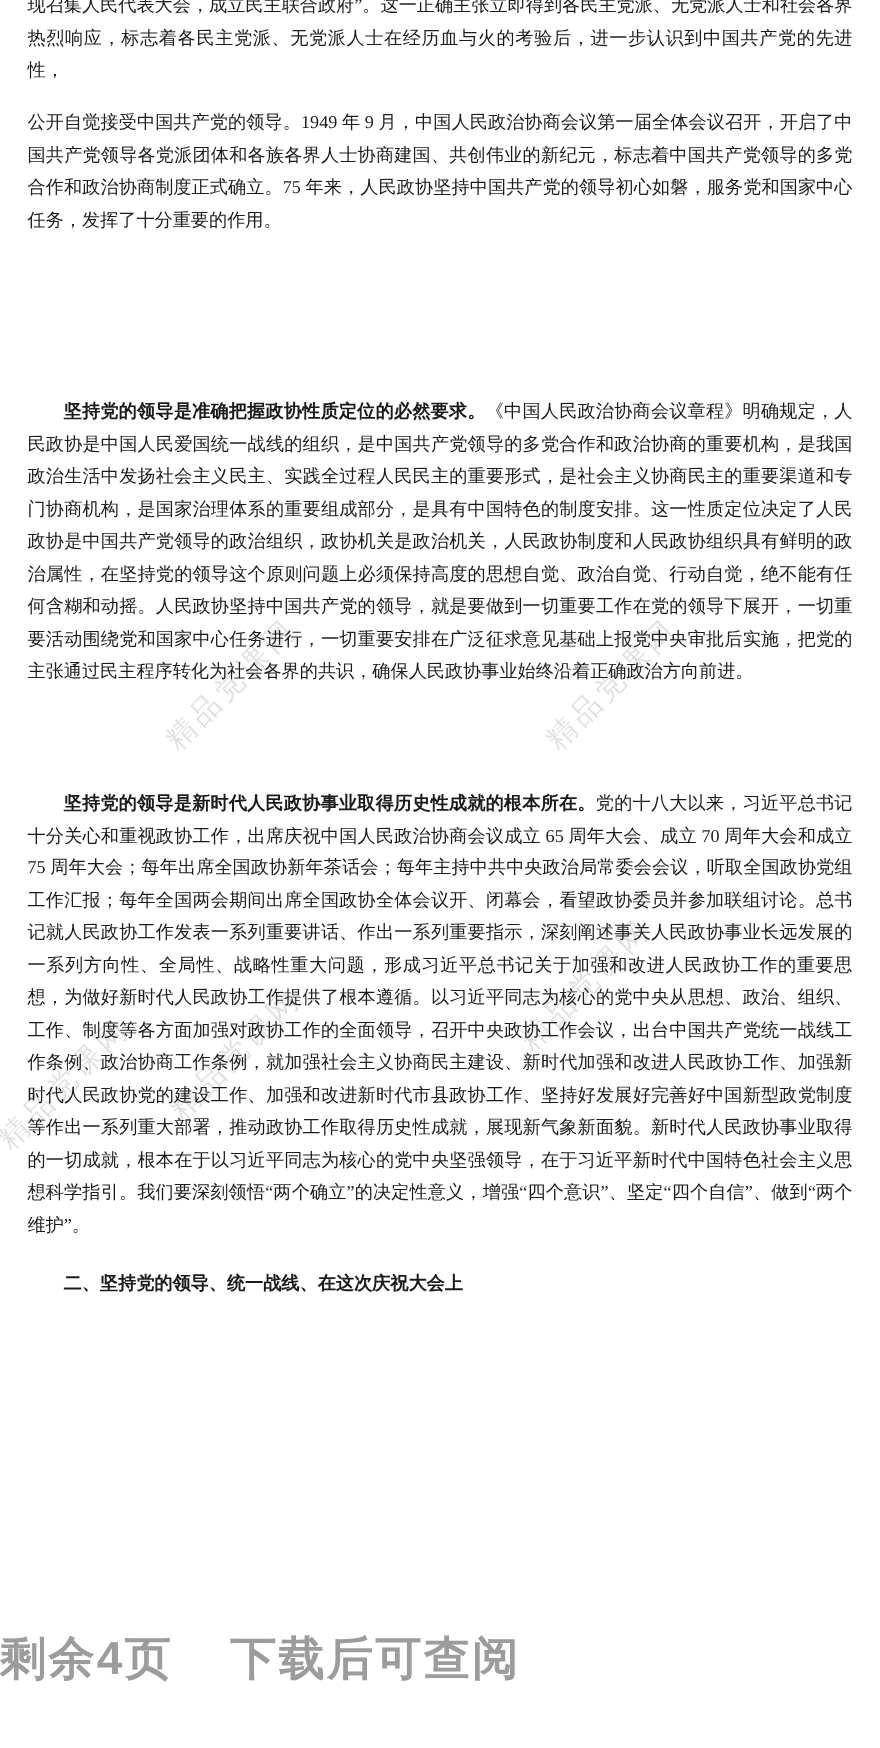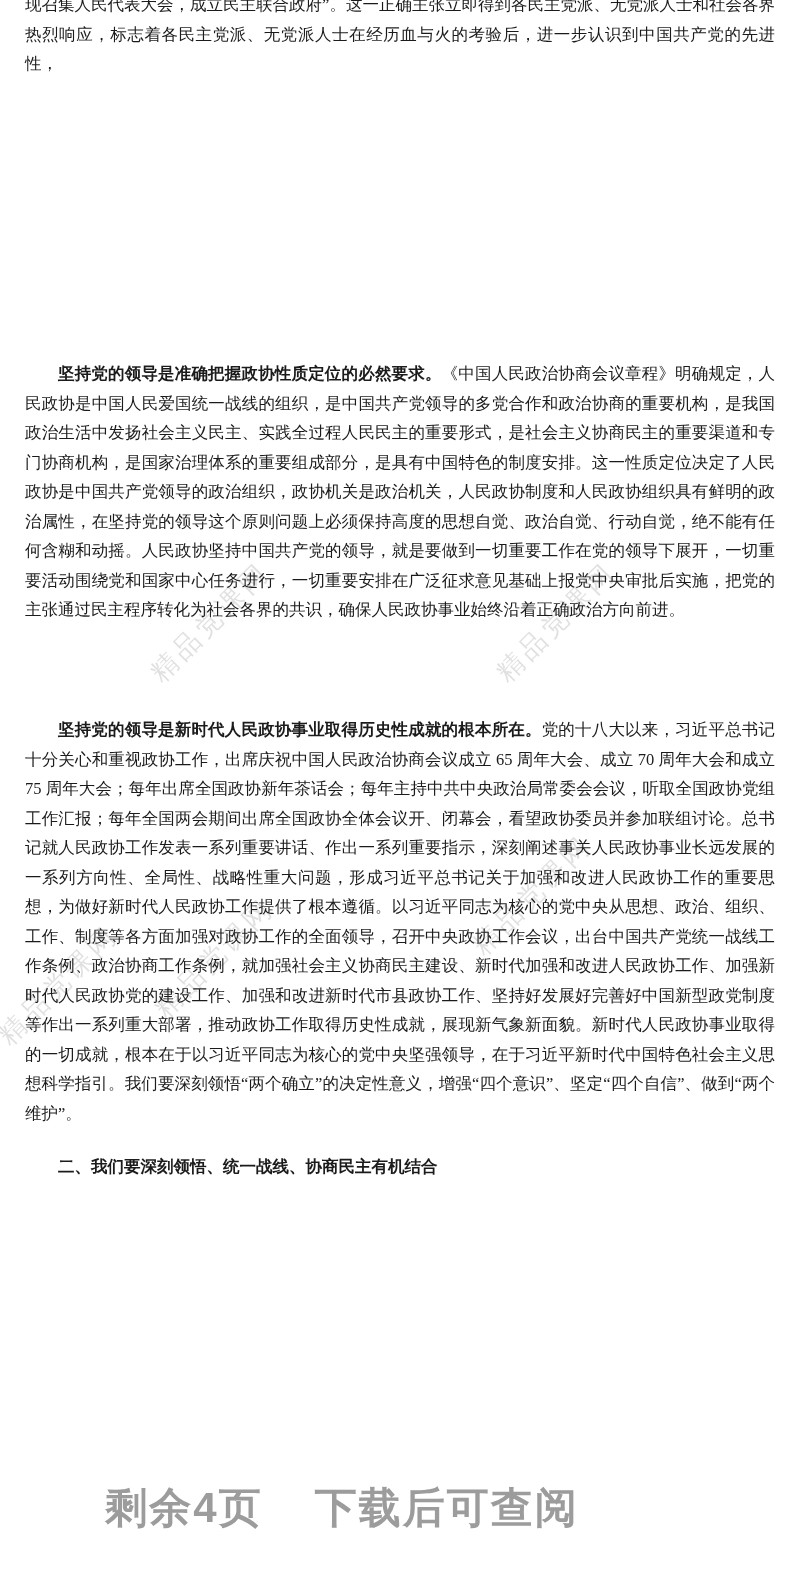--- a/index.html
+++ b/index.html
@@ -41,21 +41,20 @@
     left:25px;width:750px;
     font-size:16.5px;
     line-height:29.5px;
     font-weight:bold;
     color:#1b1b1b;
     text-indent:2em;
   }
   .preview-footer{
     position:absolute;
     left:0;top:1480px;width:684px;
-    text-align:center;
     font-family:"Liberation Sans","DejaVu Sans",sans-serif;
     font-weight:700;
     font-size:42px;
     color:#9c9c9c;
     letter-spacing:2px;
     white-space:nowrap;
   }
   .preview-footer .gap{display:inline-block;width:52px;}
 </style>
 </head>
@@ -70,30 +69,33 @@
     <span class="wm" style="left:214px;top:958px">精品党课网</span>
     <span class="wm" style="left:58px;top:985px">精品党课网</span>
   </div>
 
   <div class="content">
 
     <div class="para" style="top:-10px">
       <span>现召集人民代表大会，成立民主联合政府”。这一正确主张立即得到各民主党派、无党派人士和社会各界热烈响应，标志着各民主党派、无党派人士在经历血与火的考验后，进一步认识到中国共产党的先进性，</span>
     </div>
 
+    <div class="para" style="top:96px">
+      <span>公开自觉接受中国共产党的领导。1949 年 9 月，中国人民政治协商会议第一届全体会议召开，开启了中国共产党领导各党派团体和各族各界人士协商建国、共创伟业的新纪元，标志着中国共产党领导的多党合作和政治协商制度正式确立。75 年来，人民政协坚持中国共产党的领导初心如磐，服务党和国家中心任务，发挥了十分重要的作用。</span>
+    </div>
 
     <div class="para indent" style="top:311px">
       <b>坚持党的领导是准确把握政协性质定位的必然要求。</b><span>《中国人民政治协商会议章程》明确规定，人民政协是中国人民爱国统一战线的组织，是中国共产党领导的多党合作和政治协商的重要机构，是我国政治生活中发扬社会主义民主、实践全过程人民民主的重要形式，是社会主义协商民主的重要渠道和专门协商机构，是国家治理体系的重要组成部分，是具有中国特色的制度安排。这一性质定位决定了人民政协是中国共产党领导的政治组织，政协机关是政治机关，人民政协制度和人民政协组织具有鲜明的政治属性，在坚持党的领导这个原则问题上必须保持高度的思想自觉、政治自觉、行动自觉，绝不能有任何含糊和动摇。人民政协坚持中国共产党的领导，就是要做到一切重要工作在党的领导下展开，一切重要活动围绕党和国家中心任务进行，一切重要安排在广泛征求意见基础上报党中央审批后实施，把党的主张通过民主程序转化为社会各界的共识，确保人民政协事业始终沿着正确政治方向前进。</span>
     </div>
 
     <div class="para indent" style="top:667px">
       <b>坚持党的领导是新时代人民政协事业取得历史性成就的根本所在。</b><span>党的十八大以来，习近平总书记十分关心和重视政协工作，出席庆祝中国人民政治协商会议成立 65 周年大会、成立 70 周年大会和成立 75 周年大会；每年出席全国政协新年茶话会；每年主持中共中央政治局常委会会议，听取全国政协党组工作汇报；每年全国两会期间出席全国政协全体会议开、闭幕会，看望政协委员并参加联组讨论。总书记就人民政协工作发表一系列重要讲话、作出一系列重要指示，深刻阐述事关人民政协事业长远发展的一系列方向性、全局性、战略性重大问题，形成习近平总书记关于加强和改进人民政协工作的重要思想，为做好新时代人民政协工作提供了根本遵循。以习近平同志为核心的党中央从思想、政治、组织、工作、制度等各方面加强对政协工作的全面领导，召开中央政协工作会议，出台中国共产党统一战线工作条例、政治协商工作条例，就加强社会主义协商民主建设、新时代加强和改进人民政协工作、加强新时代人民政协党的建设工作、加强和改进新时代市县政协工作、坚持好发展好完善好中国新型政党制度等作出一系列重大部署，推动政协工作取得历史性成就，展现新气象新面貌。新时代人民政协事业取得的一切成就，根本在于以习近平同志为核心的党中央坚强领导，在于习近平新时代中国特色社会主义思想科学指引。我们要深刻领悟“两个确立”的决定性意义，增强“四个意识”、坚定“四个自信”、做到“两个维护”。</span>
     </div>
 
-    <div class="doc-heading" style="top:1152px">二、我们要深刻领悟、统一战线、协商民主有机结合</div>
+    <div class="doc-heading" style="top:1152px">二、坚持党的领导、统一战线、在这次庆祝大会上</div>
 
 
     <div class="preview-footer">
       <span>剩余4页</span><span class="gap"></span><span>下载后可查阅</span>
     </div>
 
   </div>
 </div>
 
 </body></html>

